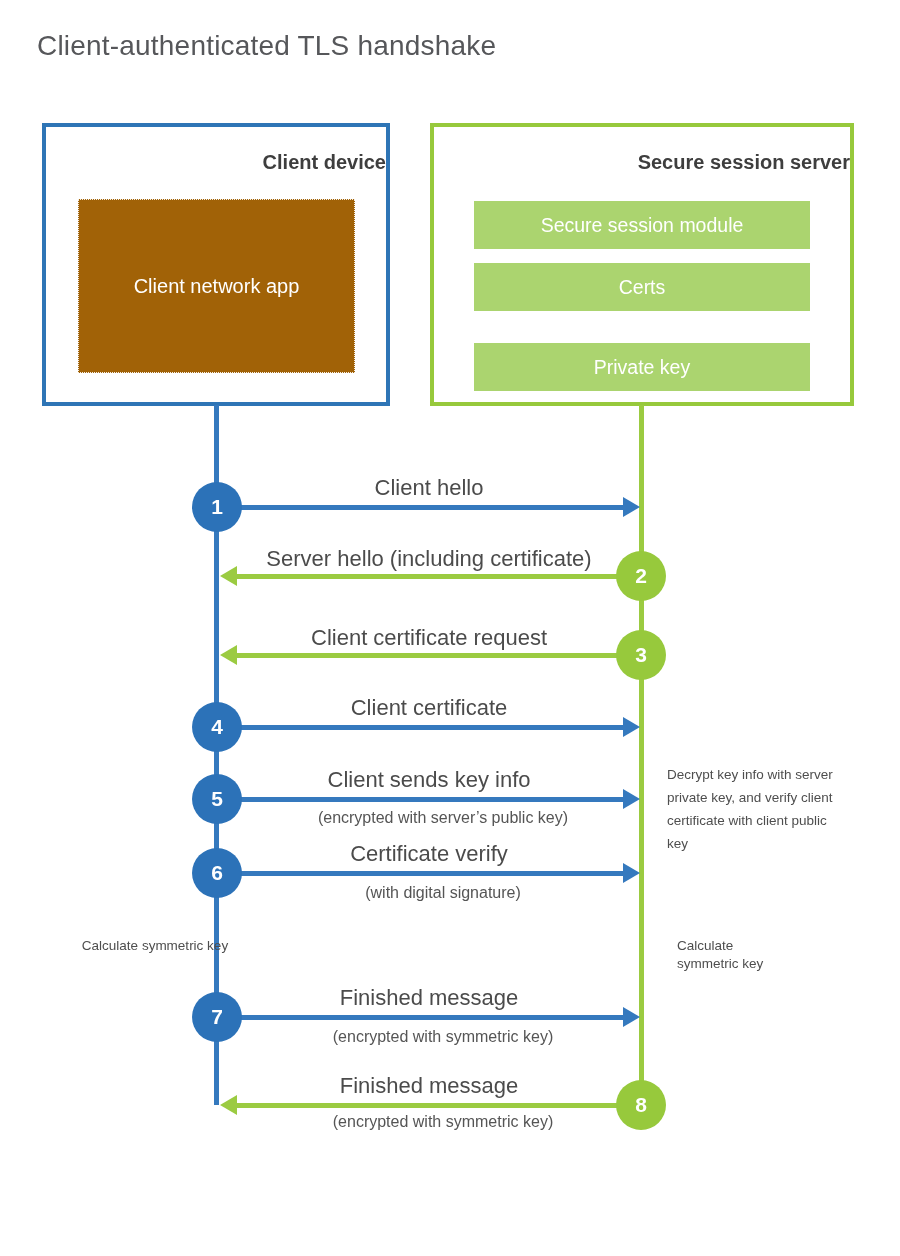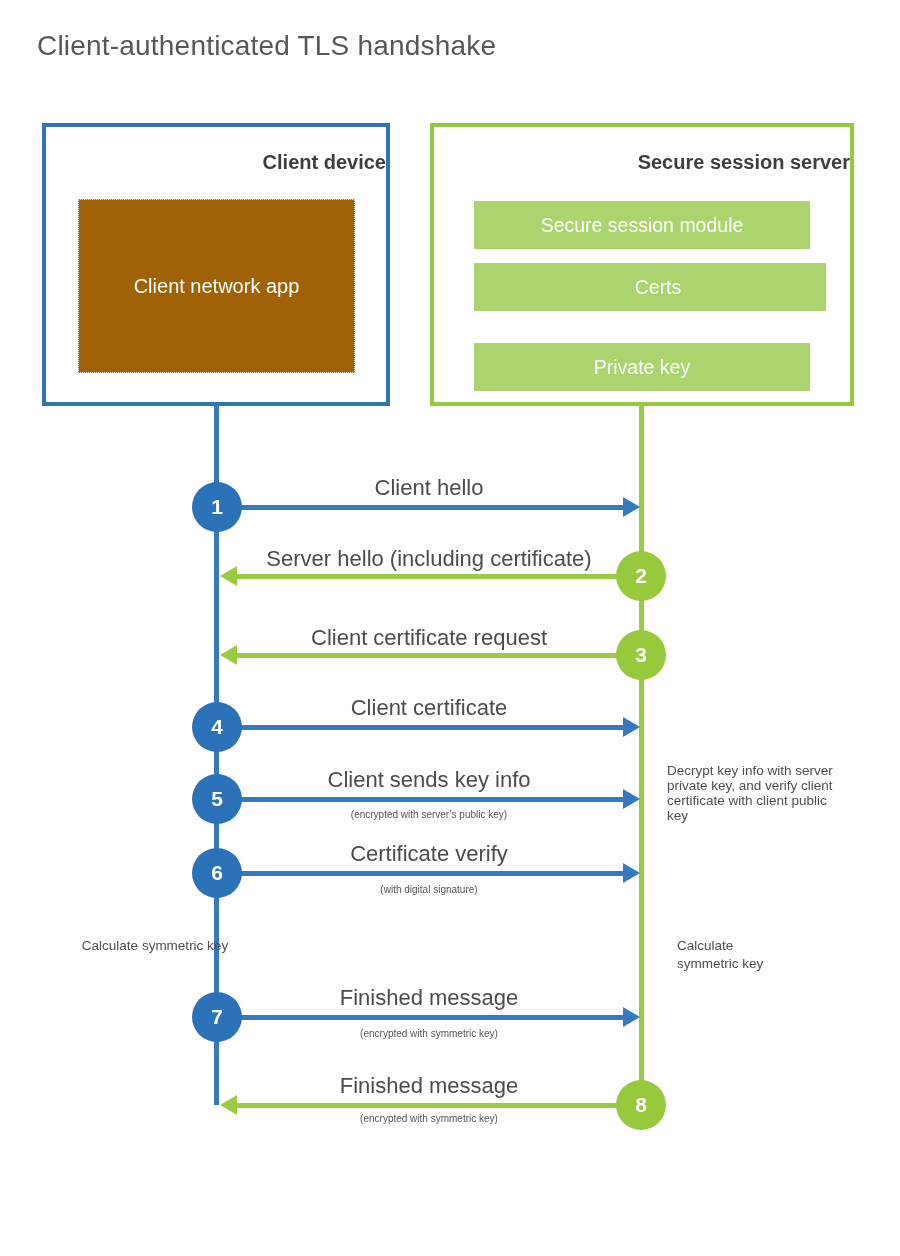--- a/index.html
+++ b/index.html
@@ -54,25 +54,25 @@
   .arrow-head{position:absolute;width:0;height:0;border-top:10px solid transparent;border-bottom:10px solid transparent;}
   .arrow-head.right.blue{border-left:17px solid #3579be;}
   .arrow-head.left.green{border-right:17px solid #9bcb41;}
 
   
   .msg-label{
     position:absolute;left:169px;width:520px;text-align:center;
     font-size:22px;color:#4b4b4b;
   }
   .msg-sublabel{
-    position:absolute;left:169px;width:520px;text-align:center;
-    font-size:10px;color:#555555;
+    position:absolute;left:183px;width:520px;text-align:center;
+    font-size:16px;color:#555555;
   }
   .side-note{
-    position:absolute;font-size:13.5px;line-height:15px;color:#4e4e4e;
+    position:absolute;font-size:13.5px;line-height:23px;color:#4e4e4e;
   }
   .side-note.decrypt{left:667px;top:763px;width:166px;text-align:left;}
   .side-note.calc-left{left:80px;top:937px;width:150px;text-align:center;line-height:17.5px;}
   .side-note.calc-right{left:677px;top:937px;width:110px;text-align:left;line-height:17.5px;}
 </style>
 </head>
 <body>
 
 <div class="canvas">
 
@@ -82,21 +82,21 @@
     <div class="actor-title">Client device</div>
   </div>
   <div class="app-box">
     <div class="app-label">Client network app</div>
   </div>
 
   <div class="actor-box server">
     <div class="actor-title">Secure session server</div>
   </div>
   <div class="module-bar" style="top:201px;">Secure session module</div>
-  <div class="module-bar" style="top:263px;padding-left:16px;">Certs</div>
+  <div class="module-bar" style="top:263px;">Certs</div>
   <div class="module-bar" style="top:343px;">Private key</div>
 
   <div class="lifeline blue"></div>
   <div class="lifeline green"></div>
 
   <div class="msg-label" style="top:475px;">Client hello</div>
   <div class="arrow-line blue" style="left:217px;top:505px;width:408px;"></div>
   <div class="arrow-head right blue" style="left:623px;top:497px;"></div>
   <div class="circle blue" style="top:482px;">1</div>
 

